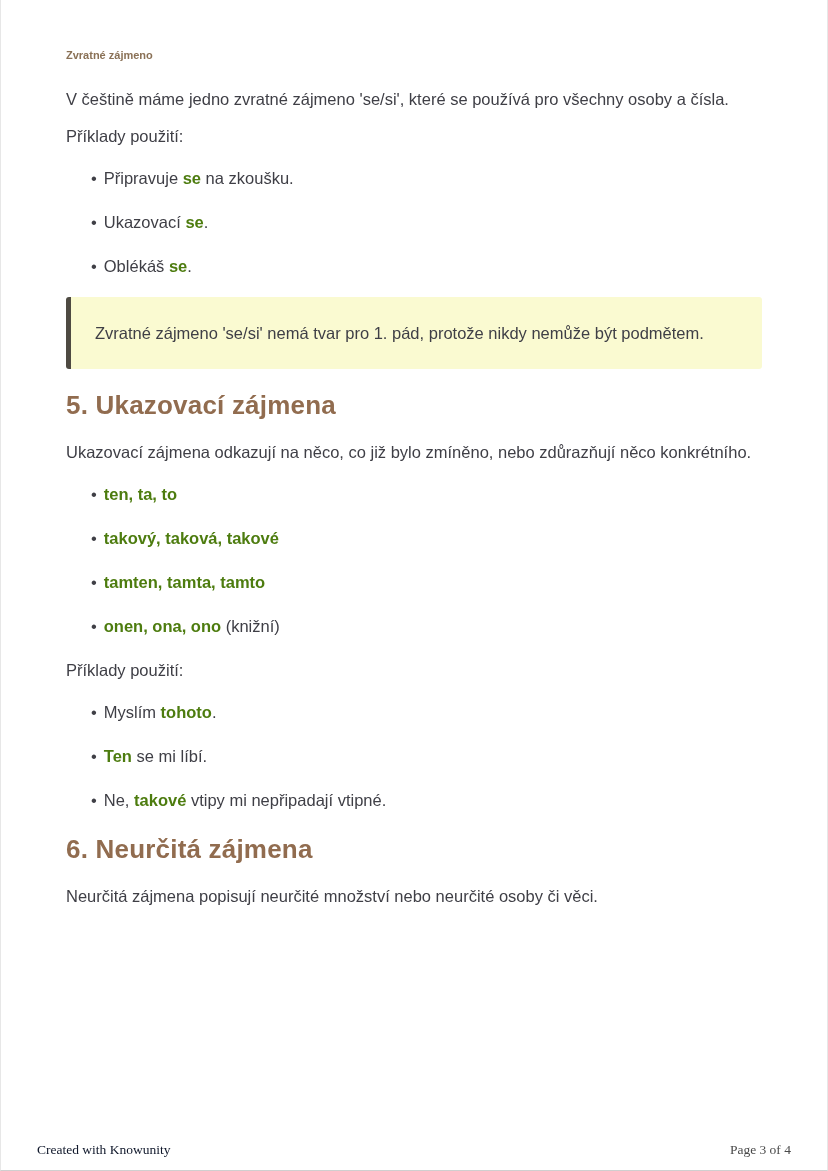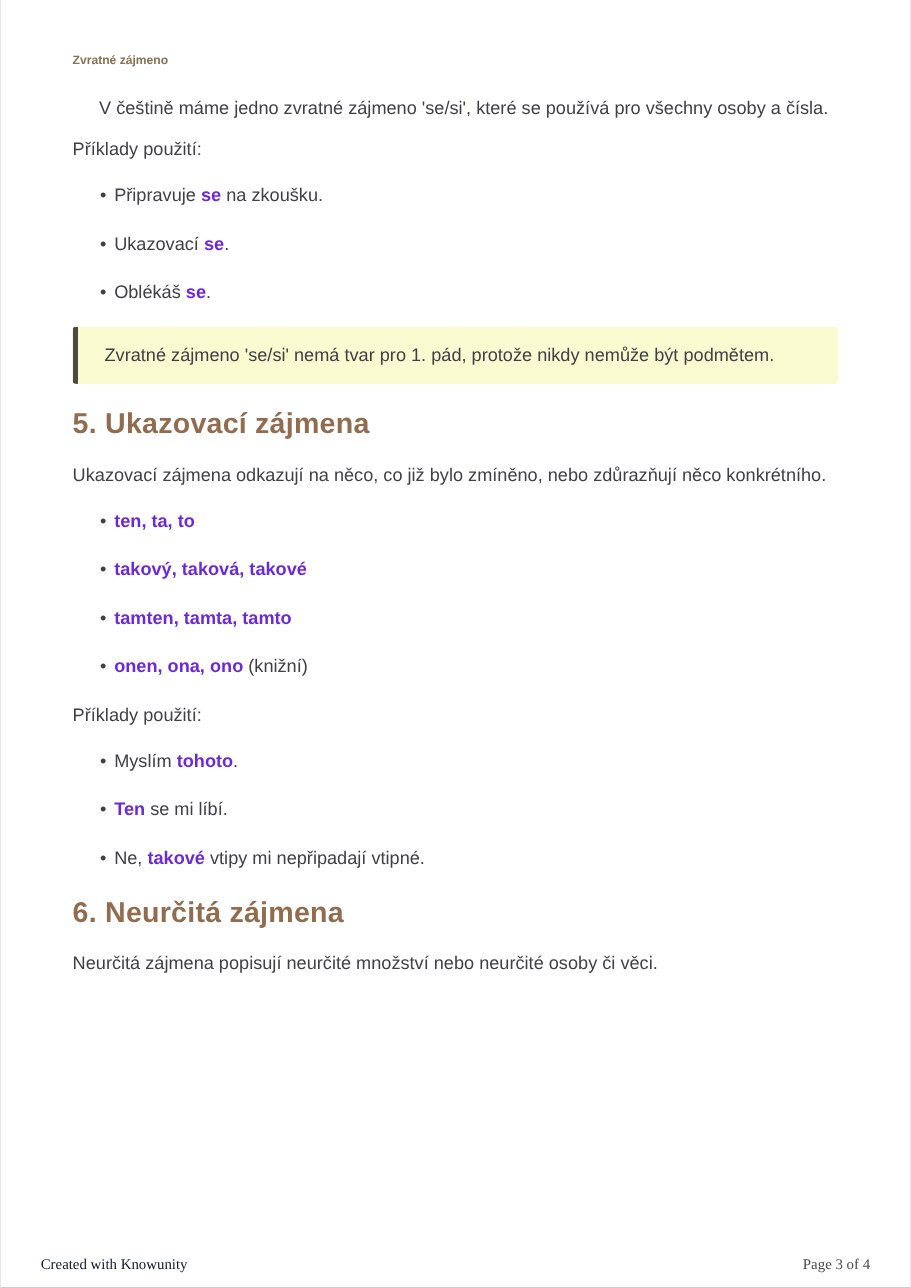--- a/index.html
+++ b/index.html
@@ -30,38 +30,38 @@
     line-height: 36px;
     font-weight: 700;
     letter-spacing: 0.2px;
     margin: 0 0 16px 0;
   }
   p.body {
     font-size: 16.5px;
     line-height: 27px;
     margin-bottom: 10px;
   }
-  .indent { margin-left: 24px; }
+  .indent { }
   .label {
     font-size: 16.5px;
     line-height: 27px;
   }
   .bullets { margin-top: 15px; }
   .bullet {
     font-size: 16.5px;
     line-height: 27px;
     margin: 0 0 17px 25px;
   }
   .bullet .marker { margin-right: 7px; }
-  .bullet b, p.body b { font-weight: 700; color: #6d28d9; }
+  .bullet b, p.body b { font-weight: 700; color: #4d7c0f; }
   .callout {
     background: var(--callout-bg, #fafad1);
     border-left: 5px solid var(--callout-border, #4e4a42);
     border-radius: 3px;
-    padding: 12px 24px;
+    padding: 22px 24px;
     font-size: 16.5px;
     line-height: 28px;
     margin: 0 0 18px 0;
     color: #3f3f46;
   }
   .footer {
     position: absolute;
     left: 36px;
     right: 36px;
     bottom: 12px;

